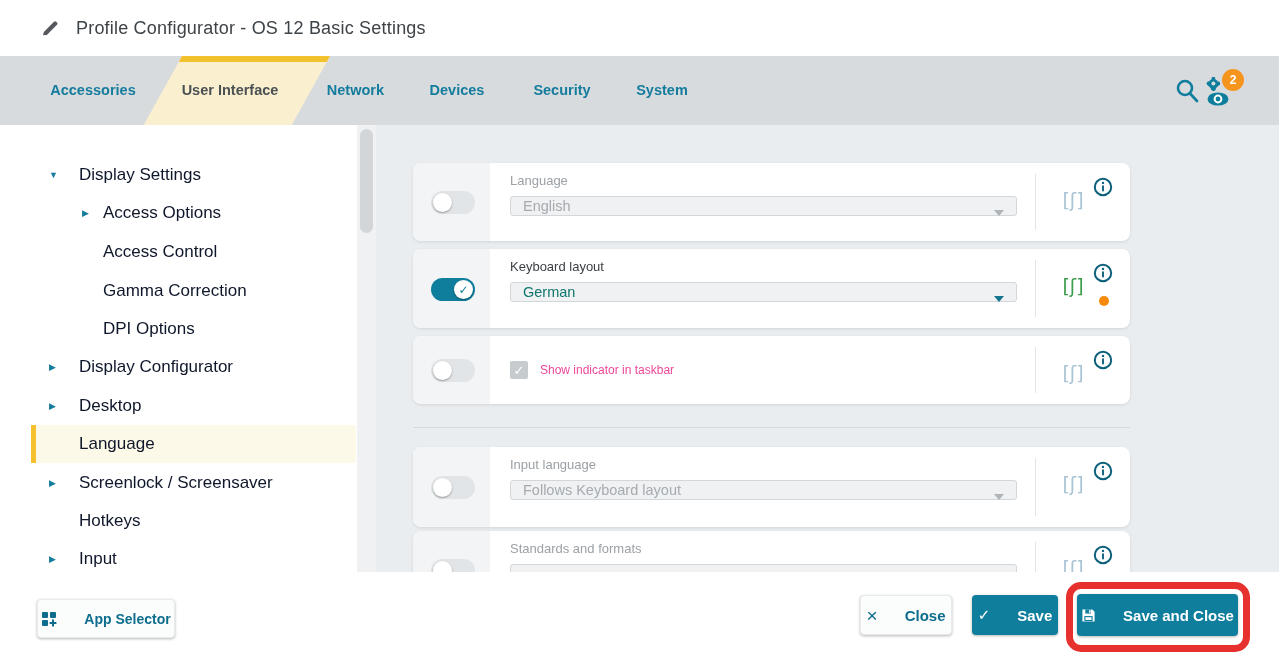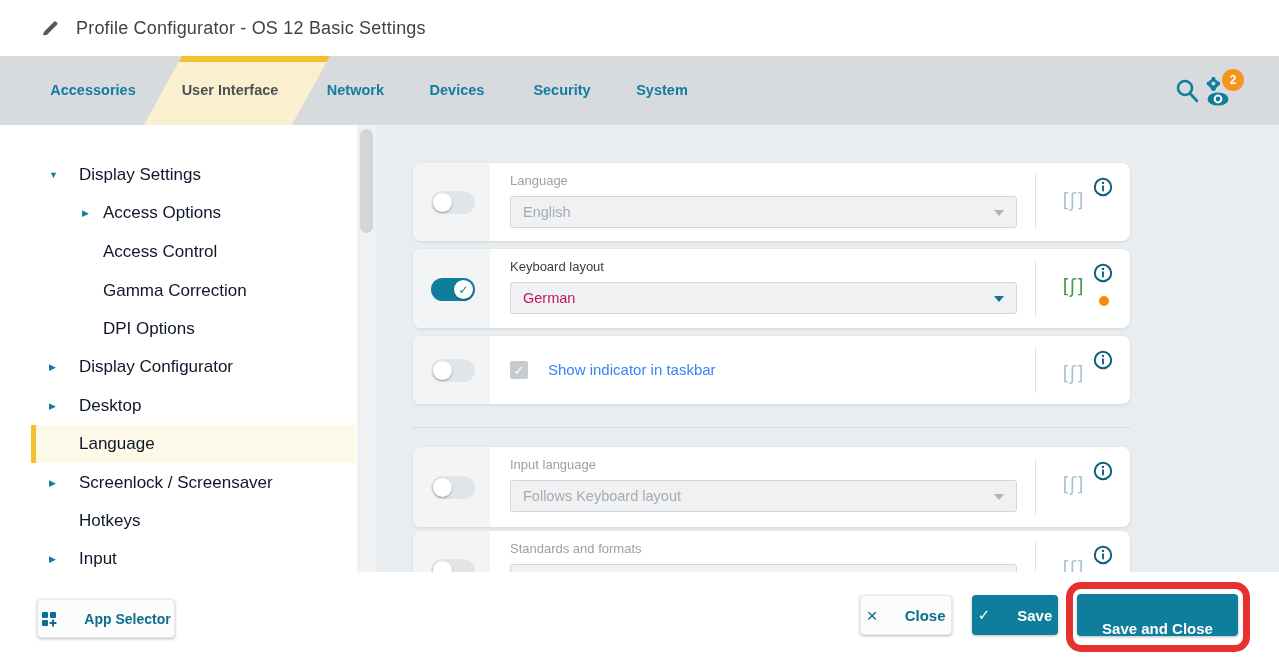--- a/index.html
+++ b/index.html
@@ -53,59 +53,59 @@
   .toggle.off { background:#e2e5e7; }
   .toggle.on  { background:#0f7e9d; }
   .knob { position:absolute; top:2px; width:19px; height:19px; border-radius:50%; background:#fff;
           box-shadow:0 1px 2px rgba(0,0,0,.35); }
   .toggle.off .knob { left:2px; }
   .toggle.on  .knob { right:2px; text-align:center; }
   .toggle.on  .knob::after { content:"✓"; font-family:"DejaVu Sans",sans-serif; color:#0f7e9d;
                              font-size:12px; font-weight:bold; line-height:19px; }
   .row-label { position:absolute; left:97px; top:10px; font-size:13px; color:#9ba1a6; }
   .row-label.dark { color:#3a3f44; }
-  .select { position:absolute; left:97px; top:33px; width:507px; height:32px; background:#eff1f2;
+  .select { position:absolute; left:97px; top:33px; width:507px; height:20px; background:#eff1f2;
             border:1px solid #d3d7da; border-radius:3px; display:flex; align-items:center;
             padding:0 20px 0 12px; font-size:14.5px; cursor:pointer; }
   .select .val { color:#a6abb0; }
-  .select.enabled .val { color:#be185d; }
+  .select.enabled .val { color:#0f766e; }
   .caret { position:absolute; right:12px; top:13px; width:0; height:0;
            border-left:5px solid transparent; border-right:5px solid transparent;
            border-top:6px solid #aeb4b8; }
   .select.enabled .caret { border-top-color:#15758f; }
   .vline { position:absolute; left:622px; top:11px; bottom:11px; width:1px; background:#e2e5e8; }
   .bracket { position:absolute; left:640px; top:26px; width:40px; text-align:center;
              font-family:"DejaVu Sans",sans-serif; font-size:19px; cursor:pointer; }
   .bracket::before { content:"[ʃ]"; }
   .bracket.dim { color:#a9c4d4; }
   .bracket.green { color:#3f9d4b; }
   .info { position:absolute; right:17px; top:14px; width:20px; height:20px; cursor:pointer; }
   .dot { position:absolute; left:686px; top:47px; width:10px; height:10px; border-radius:50%; background:#f68a0c; }
   .checkbox { position:absolute; left:97px; top:50%; margin-top:-9px; width:18px; height:18px;
               background:#c6cbce; border-radius:2px; text-align:center; cursor:pointer; }
   .checkbox::after { content:"✓"; font-family:"DejaVu Sans",sans-serif; color:#fff; font-size:13px; line-height:18px; }
-  .check-label { position:absolute; left:135px; top:50%; margin-top:-9px; font-size:15px; color:#3b82f6; line-height:18px; }
+  .check-label { position:absolute; left:127px; top:50%; margin-top:-9px; font-size:12px; color:#ec4899; line-height:18px; }
   .h-divider { position:absolute; left:37px; top:302px; width:717px; height:1px; background:#d6dadd; }
 
   
   .c1{top:38px;height:78px;} .c2{top:124px;height:79px;} .c3{top:211px;height:68px;}
   .c4{top:322px;height:80px;} .c5{top:406px;height:95px;}
   .c5 .toggle { top:28px; margin-top:0; }
 
   
   .footer { position:absolute; left:0; top:572px; width:1279px; height:95px; background:#fff; }
   .btn { position:absolute; display:flex; align-items:center; justify-content:center; gap:27px;
          border-radius:4px; font-size:15px; font-weight:bold; cursor:pointer;
          box-shadow:0 1px 3px rgba(0,0,0,.28); }
   .btn.light { background:#fbfcfc; color:#0d6d8d; border:1px solid #e8eaec; }
   .btn.teal  { background:#0f7e9d; color:#fff; }
   .b-app   { left:37px;   top:27px; width:138px; height:39px; font-size:14px; }
   .b-close { left:860px;  top:23px; width:92px;  height:40px; }
   .b-save  { left:972px;  top:23px; width:86px;  height:40px; }
-  .b-sac   { left:1077px; top:22px; width:161px; height:42px;flex-direction:column; }
+  .b-sac   { left:1077px; top:22px; width:161px; height:42px; }
   .x-glyph { font-size:19px; font-weight:normal; line-height:1; }
   .annotation { position:absolute; left:1066px; top:10px; width:184px; height:70px;
                 border:7px solid #e6312e; border-radius:15px; pointer-events:none; }
 </style>
 </head>
 <body>
 
 <div class="app">
 
   <div class="header">

